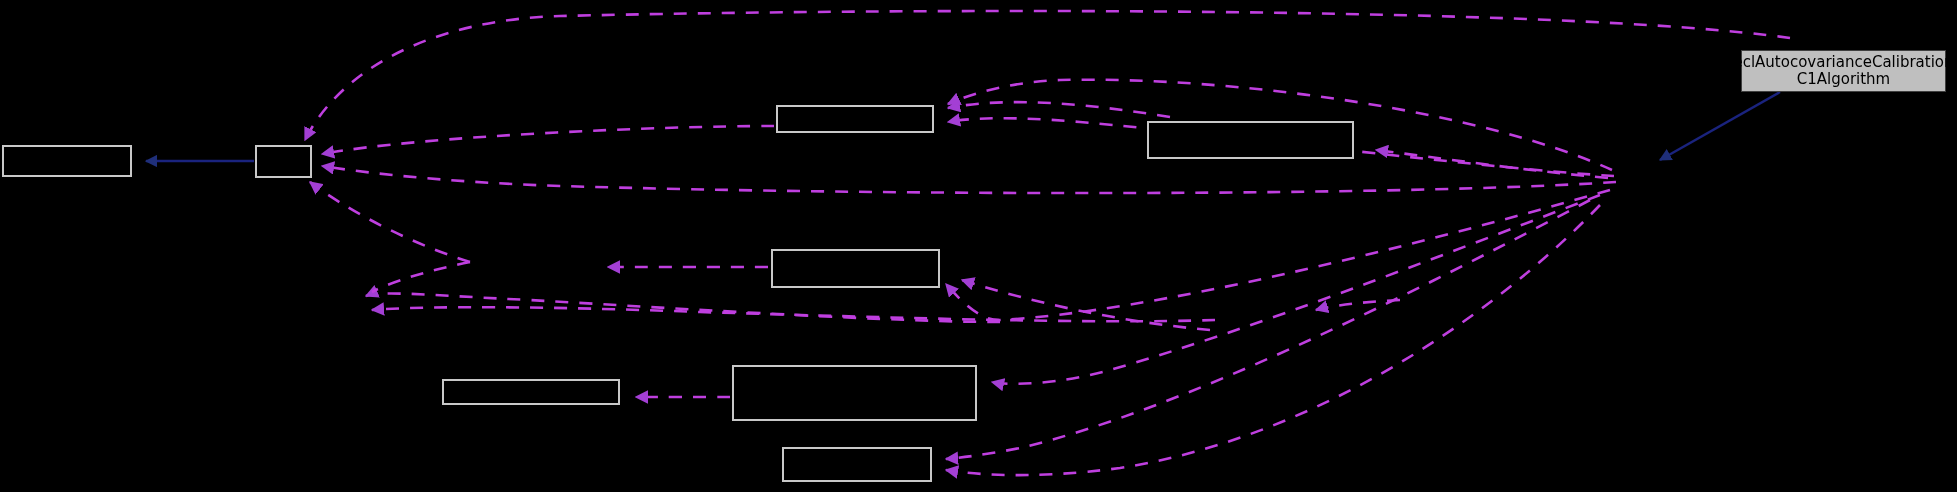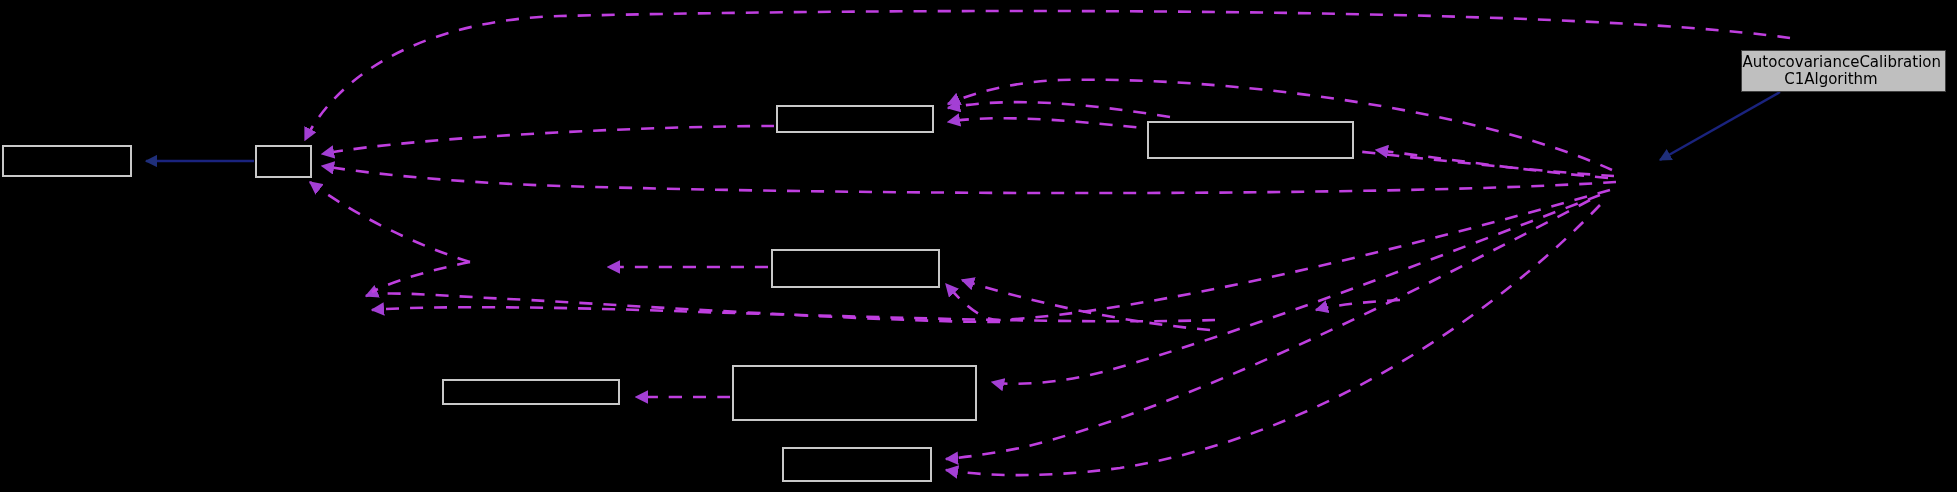--- a/index.html
+++ b/index.html
@@ -176,18 +176,18 @@
   </div>
 
   <div class="node node-plain" style="left:732px; top:365px; width:245px; height:56px;">
     <span class="node-label"></span>
   </div>
 
   <div class="node node-plain" style="left:782px; top:447px; width:150px; height:35px;">
     <span class="node-label"></span>
   </div>
 
-  <div class="node node-highlight" style="left:1741px; top:50px; width:205px; height:42px;justify-content:flex-end;">
+  <div class="node node-highlight" style="left:1741px; top:50px; width:205px; height:42px;">
     <span class="node-label">eclAutocovarianceCalibration
 C1Algorithm</span>
   </div>
 
 </div>
 
 </body></html>

